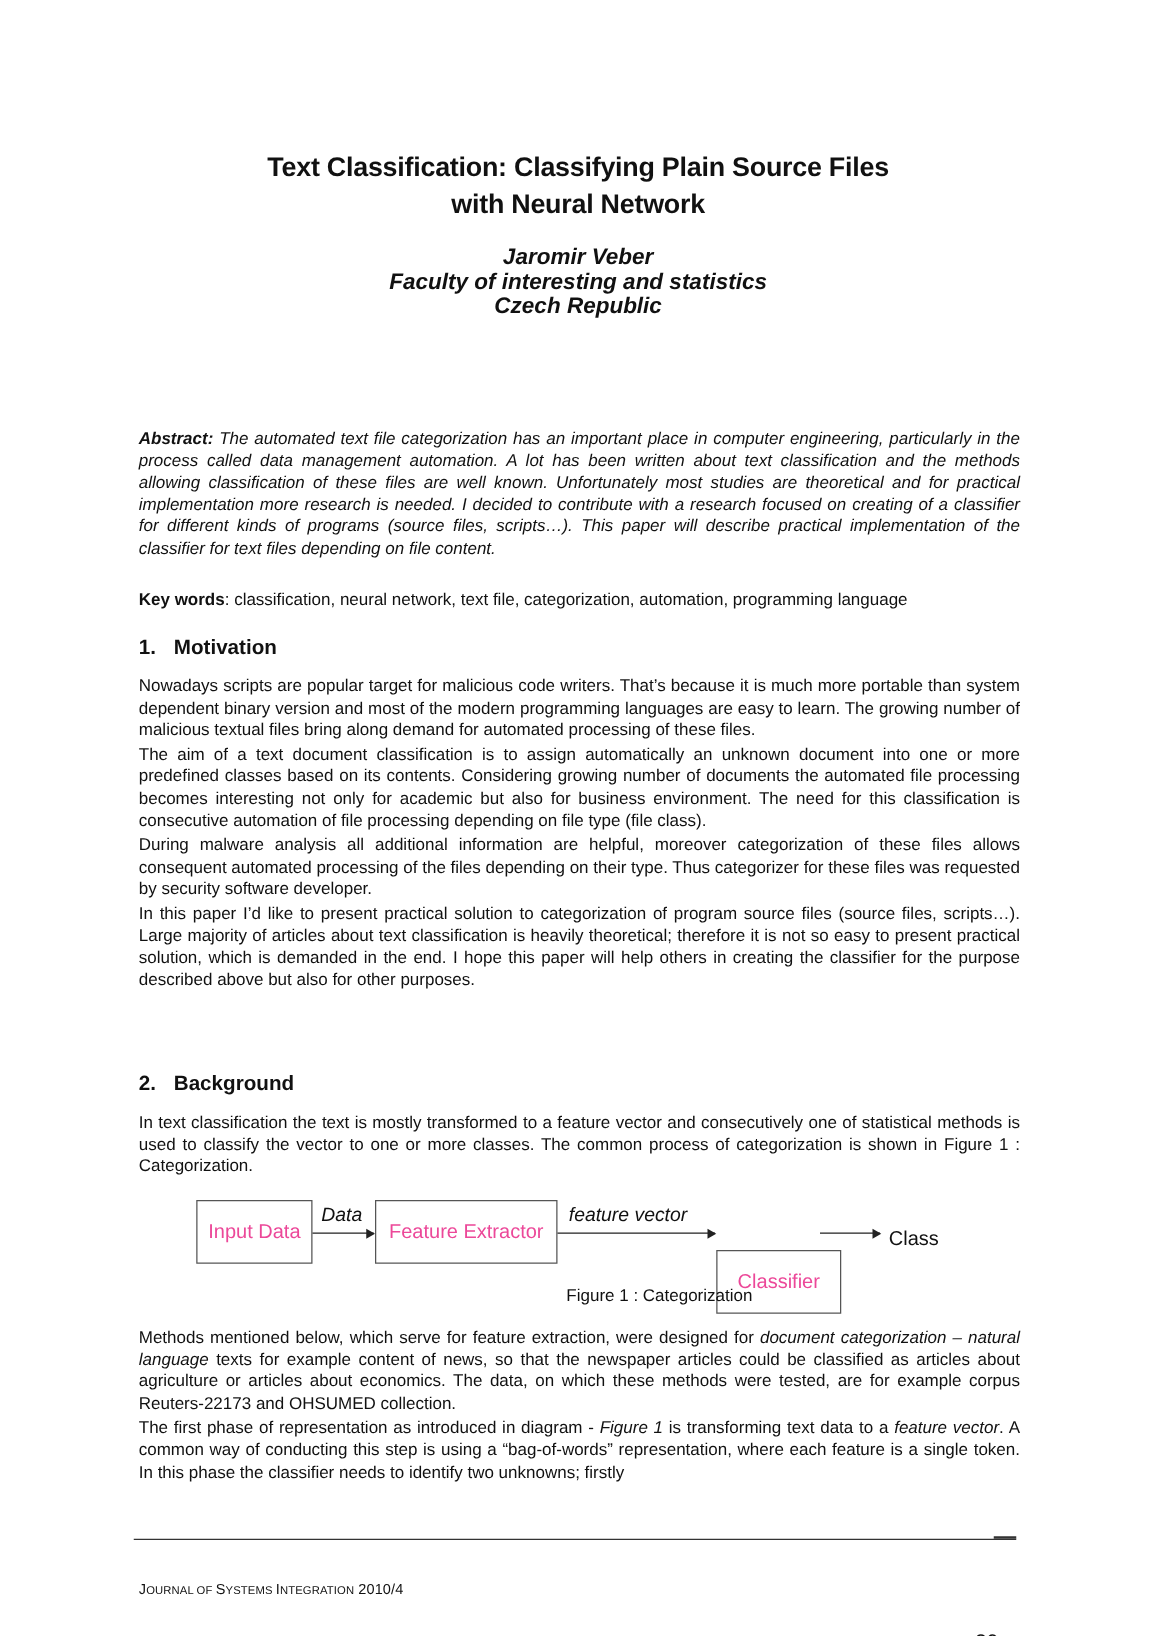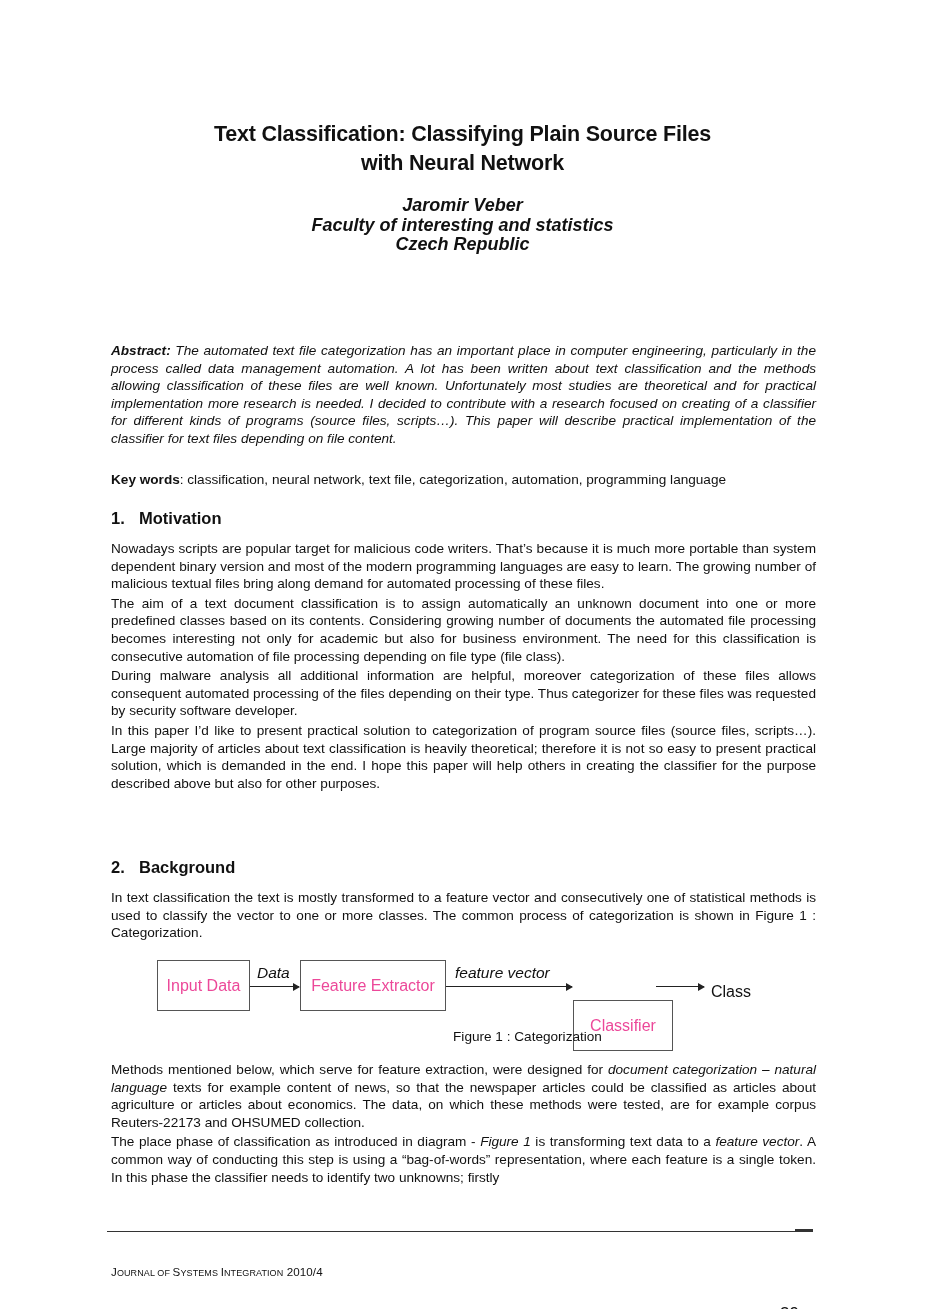--- a/index.html
+++ b/index.html
@@ -101,21 +101,21 @@
         <span>Classifier</span>
       </div>
     <div class="arrow" style="left:506px; top:31px; width:48px;"></div>
     <div class="outlbl" style="left:561px; top:28px;">Class</div>
   </div>
 
   <div class="caption">Figure 1 : Categorization</div>
 
   <div class="block sec3">
     <p><span>Methods mentioned below, which serve for feature extraction, were designed for </span><span class="it">document categorization – natural language</span><span> texts for example content of news, so that the newspaper articles could be classified as articles about agriculture or articles about economics. The data, on which these methods were tested, are for example corpus Reuters-22173 and OHSUMED collection.</span></p>
-    <p><span>The place phase of classification as introduced in diagram - </span><span class="it">Figure 1</span><span> is transforming text data to a </span><span class="it">feature vector</span><span>. A common way of conducting this step is using a “bag-of-words” representation, where each feature is a single token. In this phase the classifier needs to identify two unknowns; firstly</span></p>
+    <p><span>The first phase of representation as introduced in diagram - </span><span class="it">Figure 1</span><span> is transforming text data to a </span><span class="it">feature vector</span><span>. A common way of conducting this step is using a “bag-of-words” representation, where each feature is a single token. In this phase the classifier needs to identify two unknowns; firstly</span></p>
   </div>
 
   <div class="footer-rule"></div>
   <div class="footer-tick"></div>
   <div class="footer-left"><span>J</span><span class="sc">OURNAL OF </span><span>S</span><span class="sc">YSTEMS </span><span>I</span><span class="sc">NTEGRATION</span><span> 2010/4</span></div>
   <div class="footer-right">39</div>
 
 </div>
 
 </body></html>

